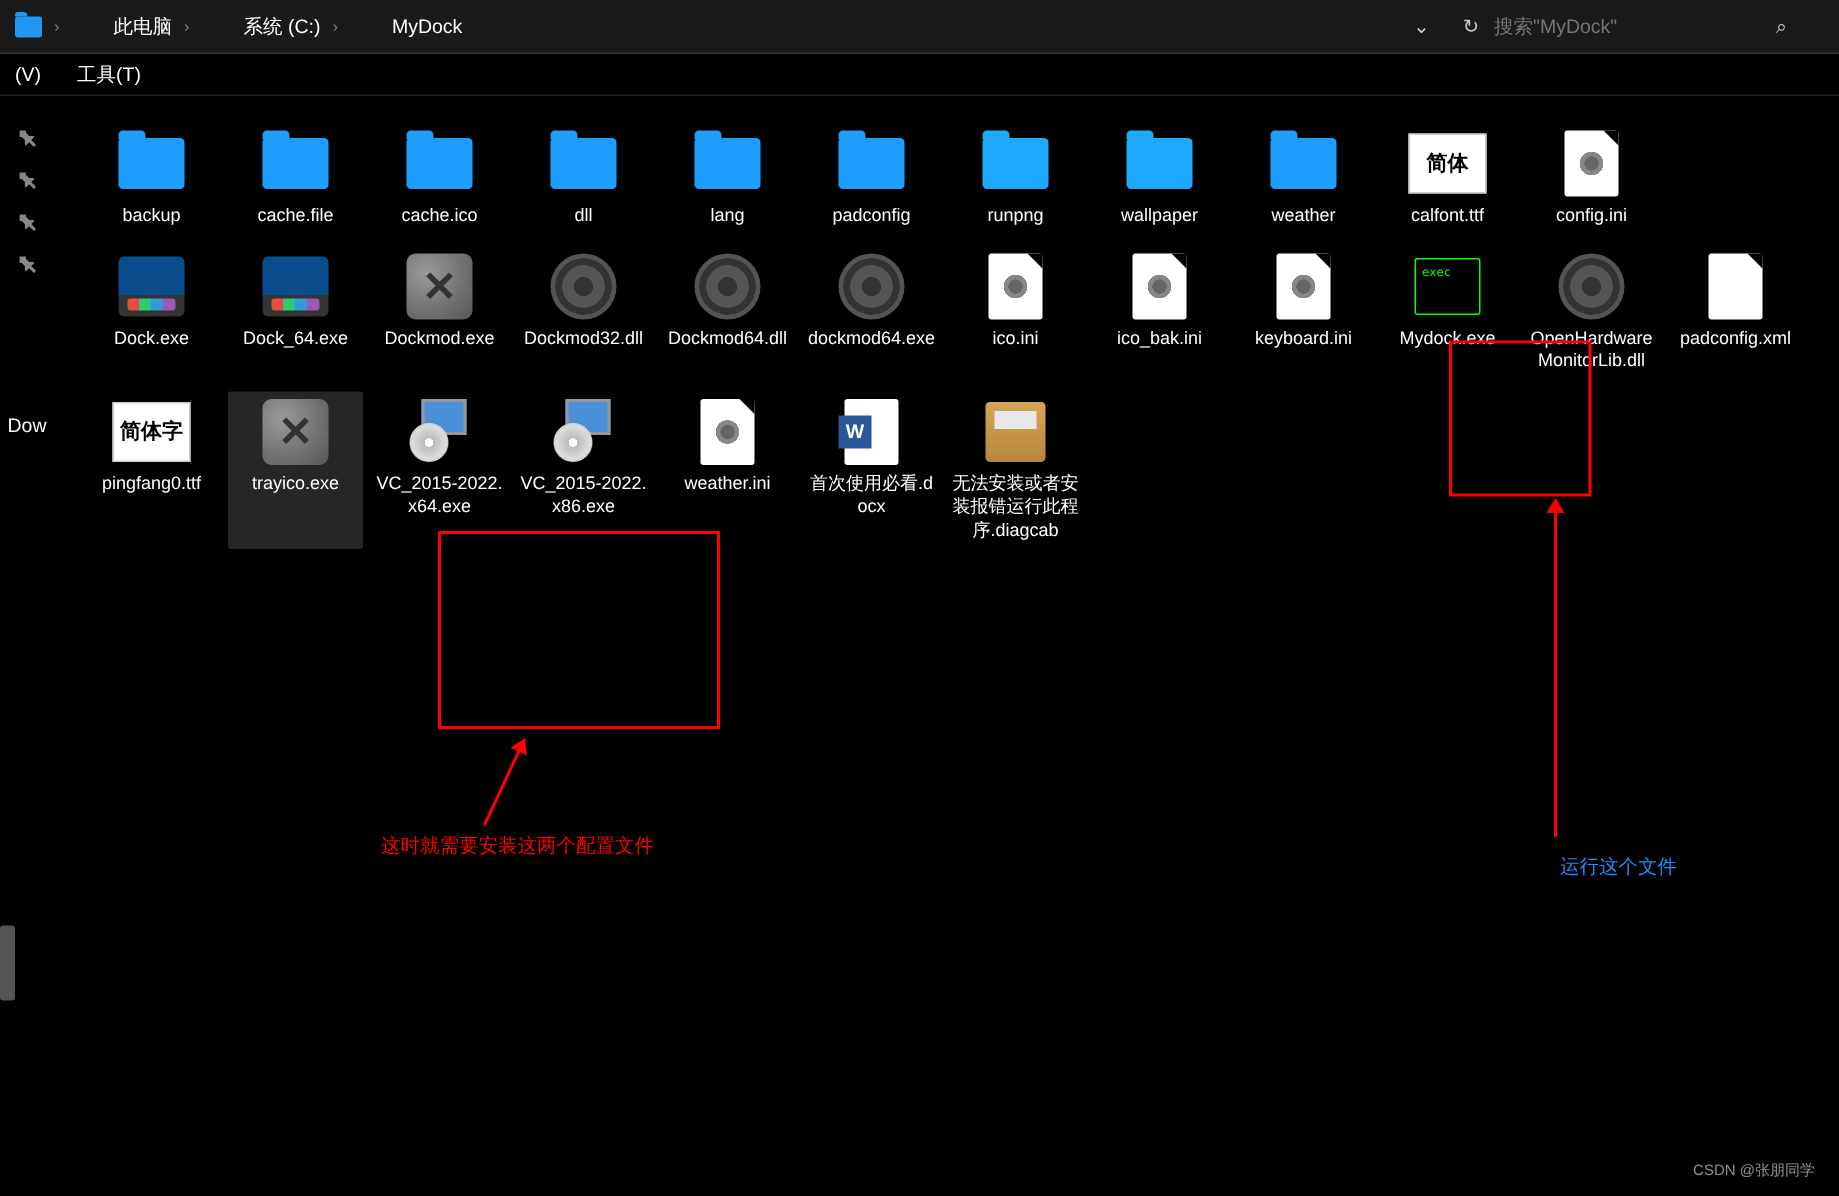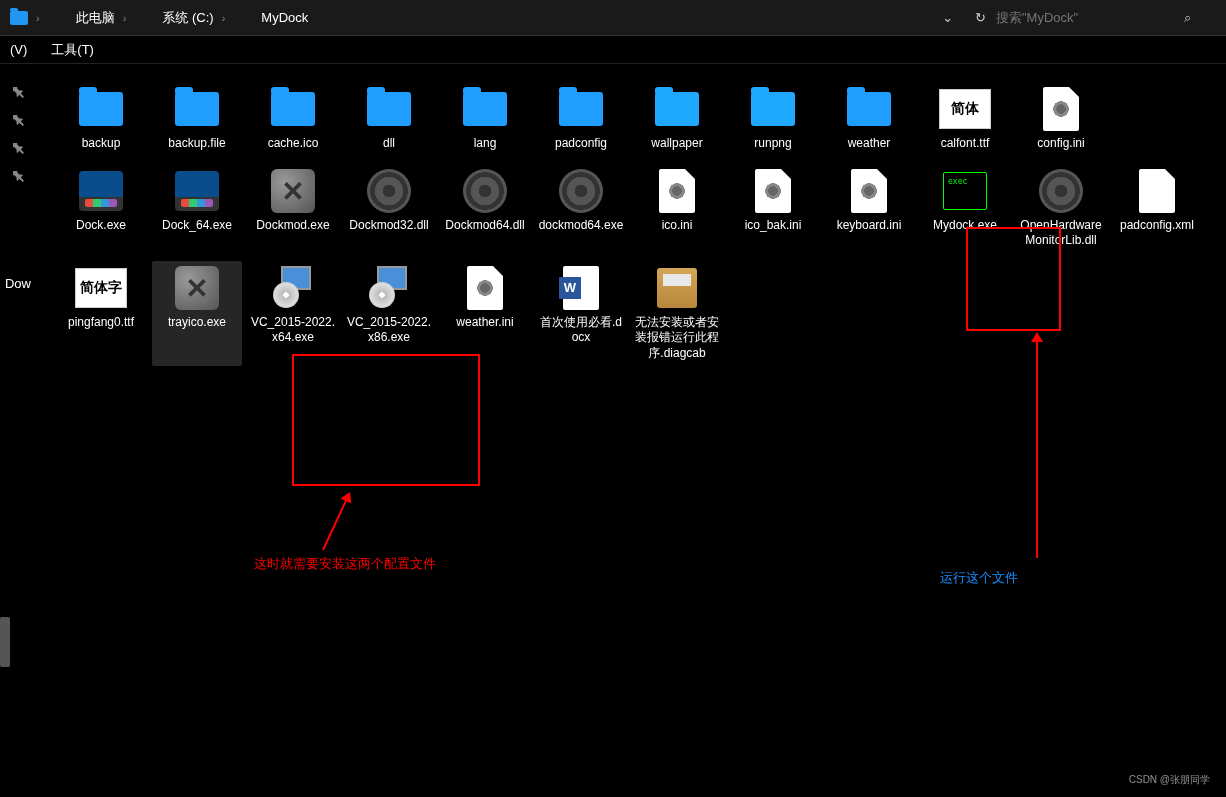--- a/index.html
+++ b/index.html
@@ -384,21 +384,21 @@
       left: -5px;
       border: 6px solid transparent;
       border-bottom: 10px solid #ff0000;
     }
     .annotation-text {
       position: absolute;
       font-size: 13px;
       line-height: 1.5;
     }
     .anno-red { color: #ff0000; top: 490px; left: 218px; }
-    .anno-blue { color: #1890ff; top: 504px; left: 904px; }
+    .anno-blue { color: #1890ff; top: 504px; left: 1004px; }
     .watermark {
       position: absolute;
       bottom: 10px;
       right: 16px;
       color: rgba(255,255,255,0.55);
       font-size: 10px;
     }
     .scrollbar-stub {
       position: absolute;
       left: 0;
@@ -465,21 +465,21 @@
         <div class="file-item">
           <div class="file-icon">
             <div class="icon-folder"></div>
           </div>
           <div class="file-label">backup</div>
         </div>
         <div class="file-item">
           <div class="file-icon">
             <div class="icon-folder"></div>
           </div>
-          <div class="file-label">backup.file</div>
+          <div class="file-label">cache.file</div>
         </div>
         <div class="file-item">
           <div class="file-icon">
             <div class="icon-folder"></div>
           </div>
           <div class="file-label">cache.ico</div>
         </div>
         <div class="file-item">
           <div class="file-icon">
             <div class="icon-folder"></div>
@@ -495,27 +495,27 @@
         <div class="file-item">
           <div class="file-icon">
             <div class="icon-folder"></div>
           </div>
           <div class="file-label">padconfig</div>
         </div>
         <div class="file-item">
           <div class="file-icon">
             <div class="icon-folder lighter"></div>
           </div>
+          <div class="file-label">runpng</div>
+        </div>
+        <div class="file-item">
+          <div class="file-icon">
+            <div class="icon-folder lighter"></div>
+          </div>
           <div class="file-label">wallpaper</div>
-        </div>
-        <div class="file-item">
-          <div class="file-icon">
-            <div class="icon-folder lighter"></div>
-          </div>
-          <div class="file-label">runpng</div>
         </div>
         <div class="file-item">
           <div class="file-icon">
             <div class="icon-folder"></div>
           </div>
           <div class="file-label">weather</div>
         </div>
         <div class="file-item">
           <div class="file-icon">
             <div class="icon-ttf">简体</div>

